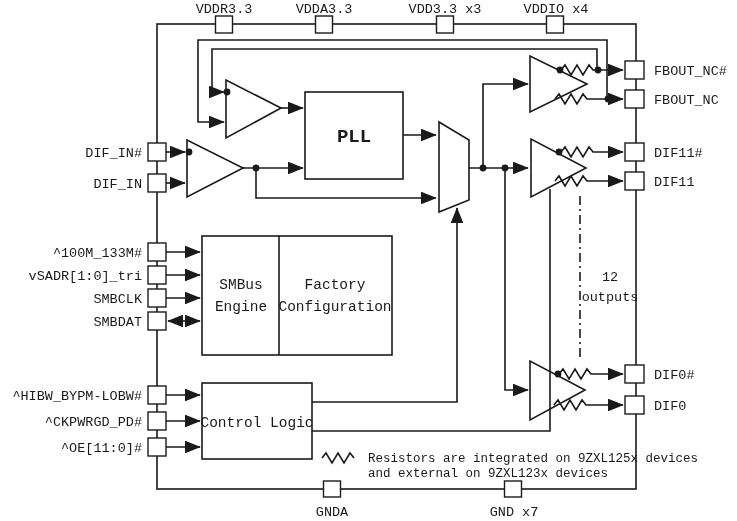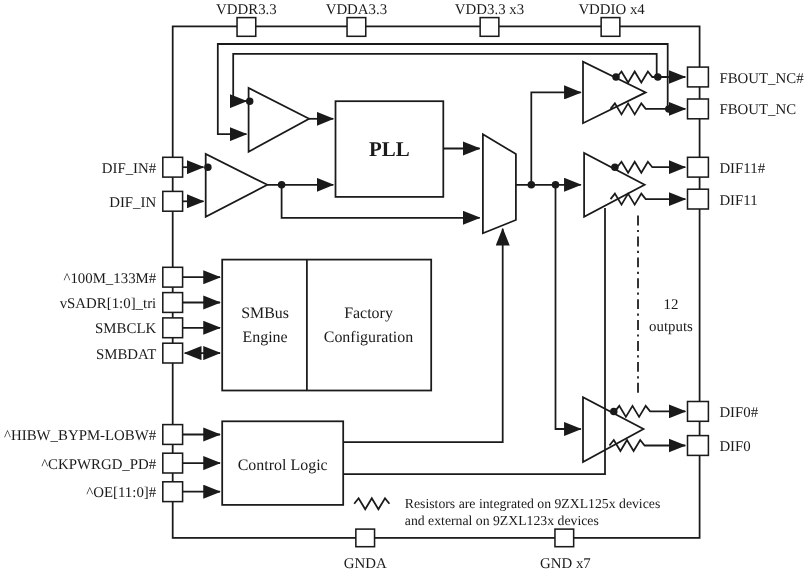--- a/index.html
+++ b/index.html
@@ -1,17 +1,17 @@
 <!DOCTYPE html>
 <html><head>
 <meta charset="utf-8">
 <style>
   html,body { margin:0; padding:0; background:#ffffff; }
   .canvas { width:737px; height:521px; position:relative; background:#ffffff;
-            font-family:Liberation Serif, serif; }
+            font-family:Liberation Mono, monospace; }
   svg { display:block; }
   .shape  { fill:#ffffff; stroke:#1a1a1a; stroke-width:1.6; }
   .shape2 { fill:#ffffff; stroke:#1a1a1a; stroke-width:1.4; }
   .w   { fill:none; stroke:#1a1a1a; stroke-width:1.6; }
   .dd  { fill:none; stroke:#1a1a1a; stroke-width:1.6; stroke-dasharray:9 4 2 4; }
   .dot { fill:#1a1a1a; stroke:none; }
   text { fill:#1a1a1a; }
   .lbl   { font-size:13.5px; }
   .blk   { font-size:14.5px; }
   .pll   { font-size:19px; font-weight:bold; }

